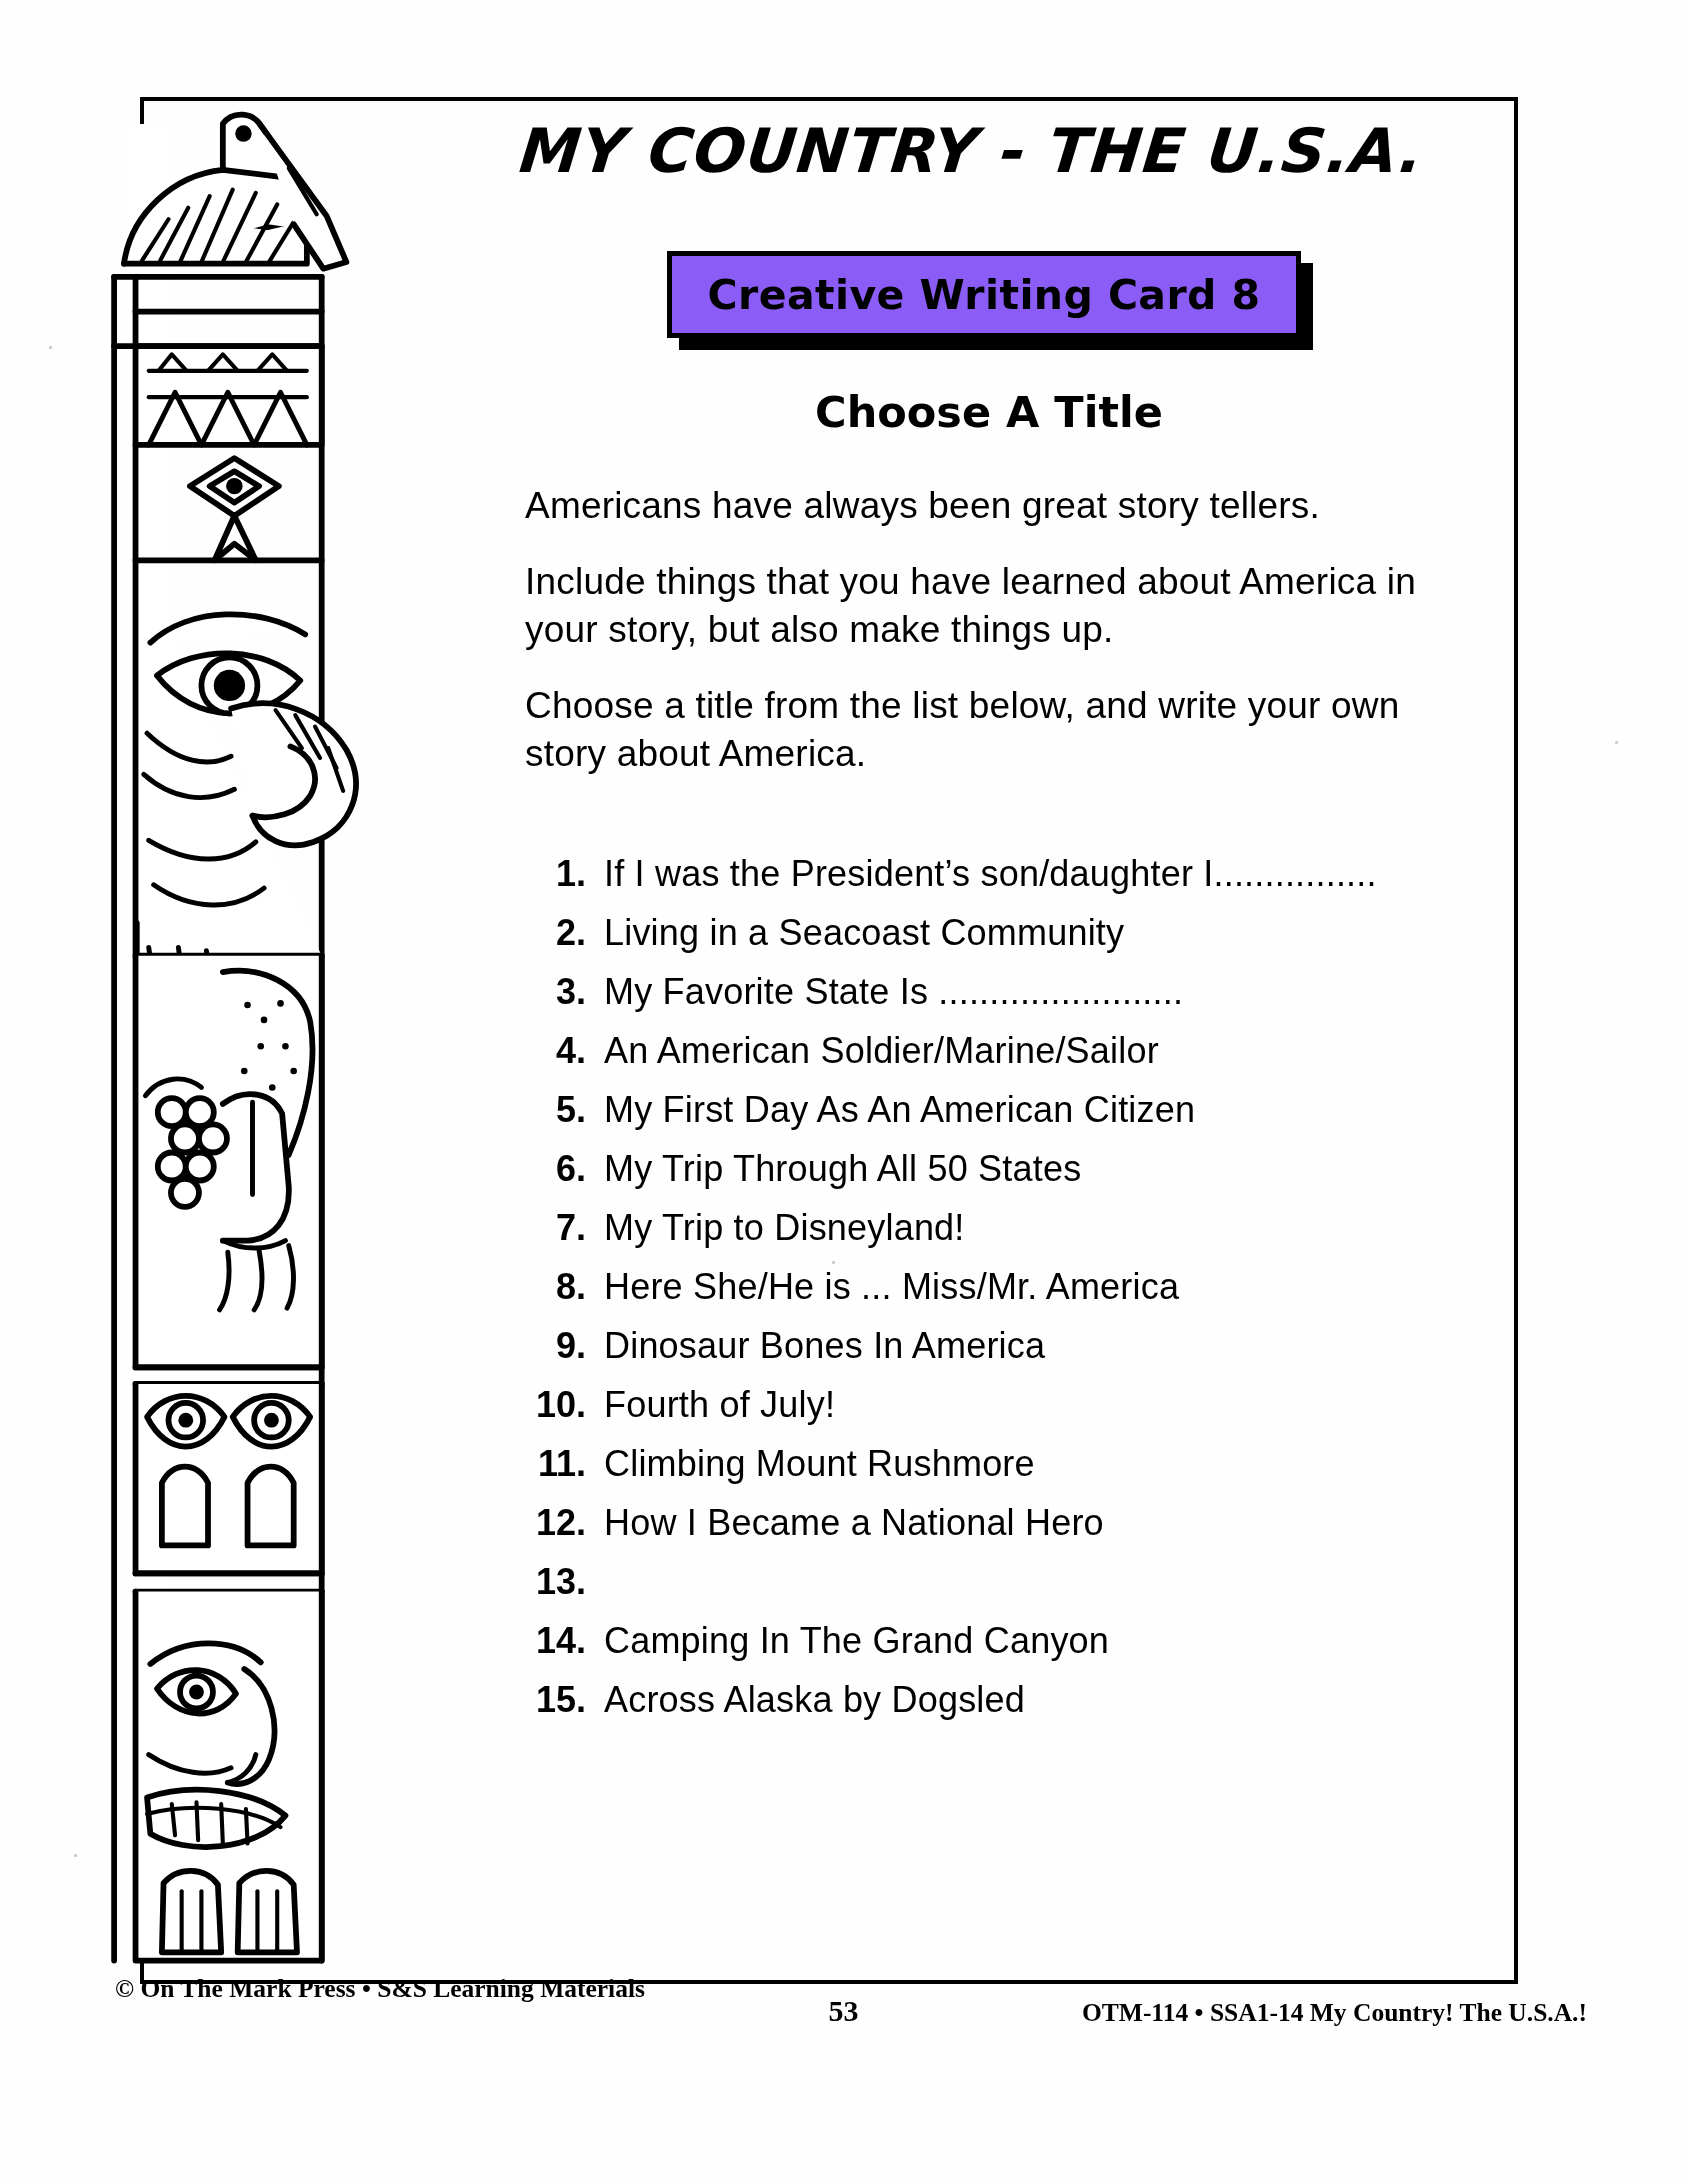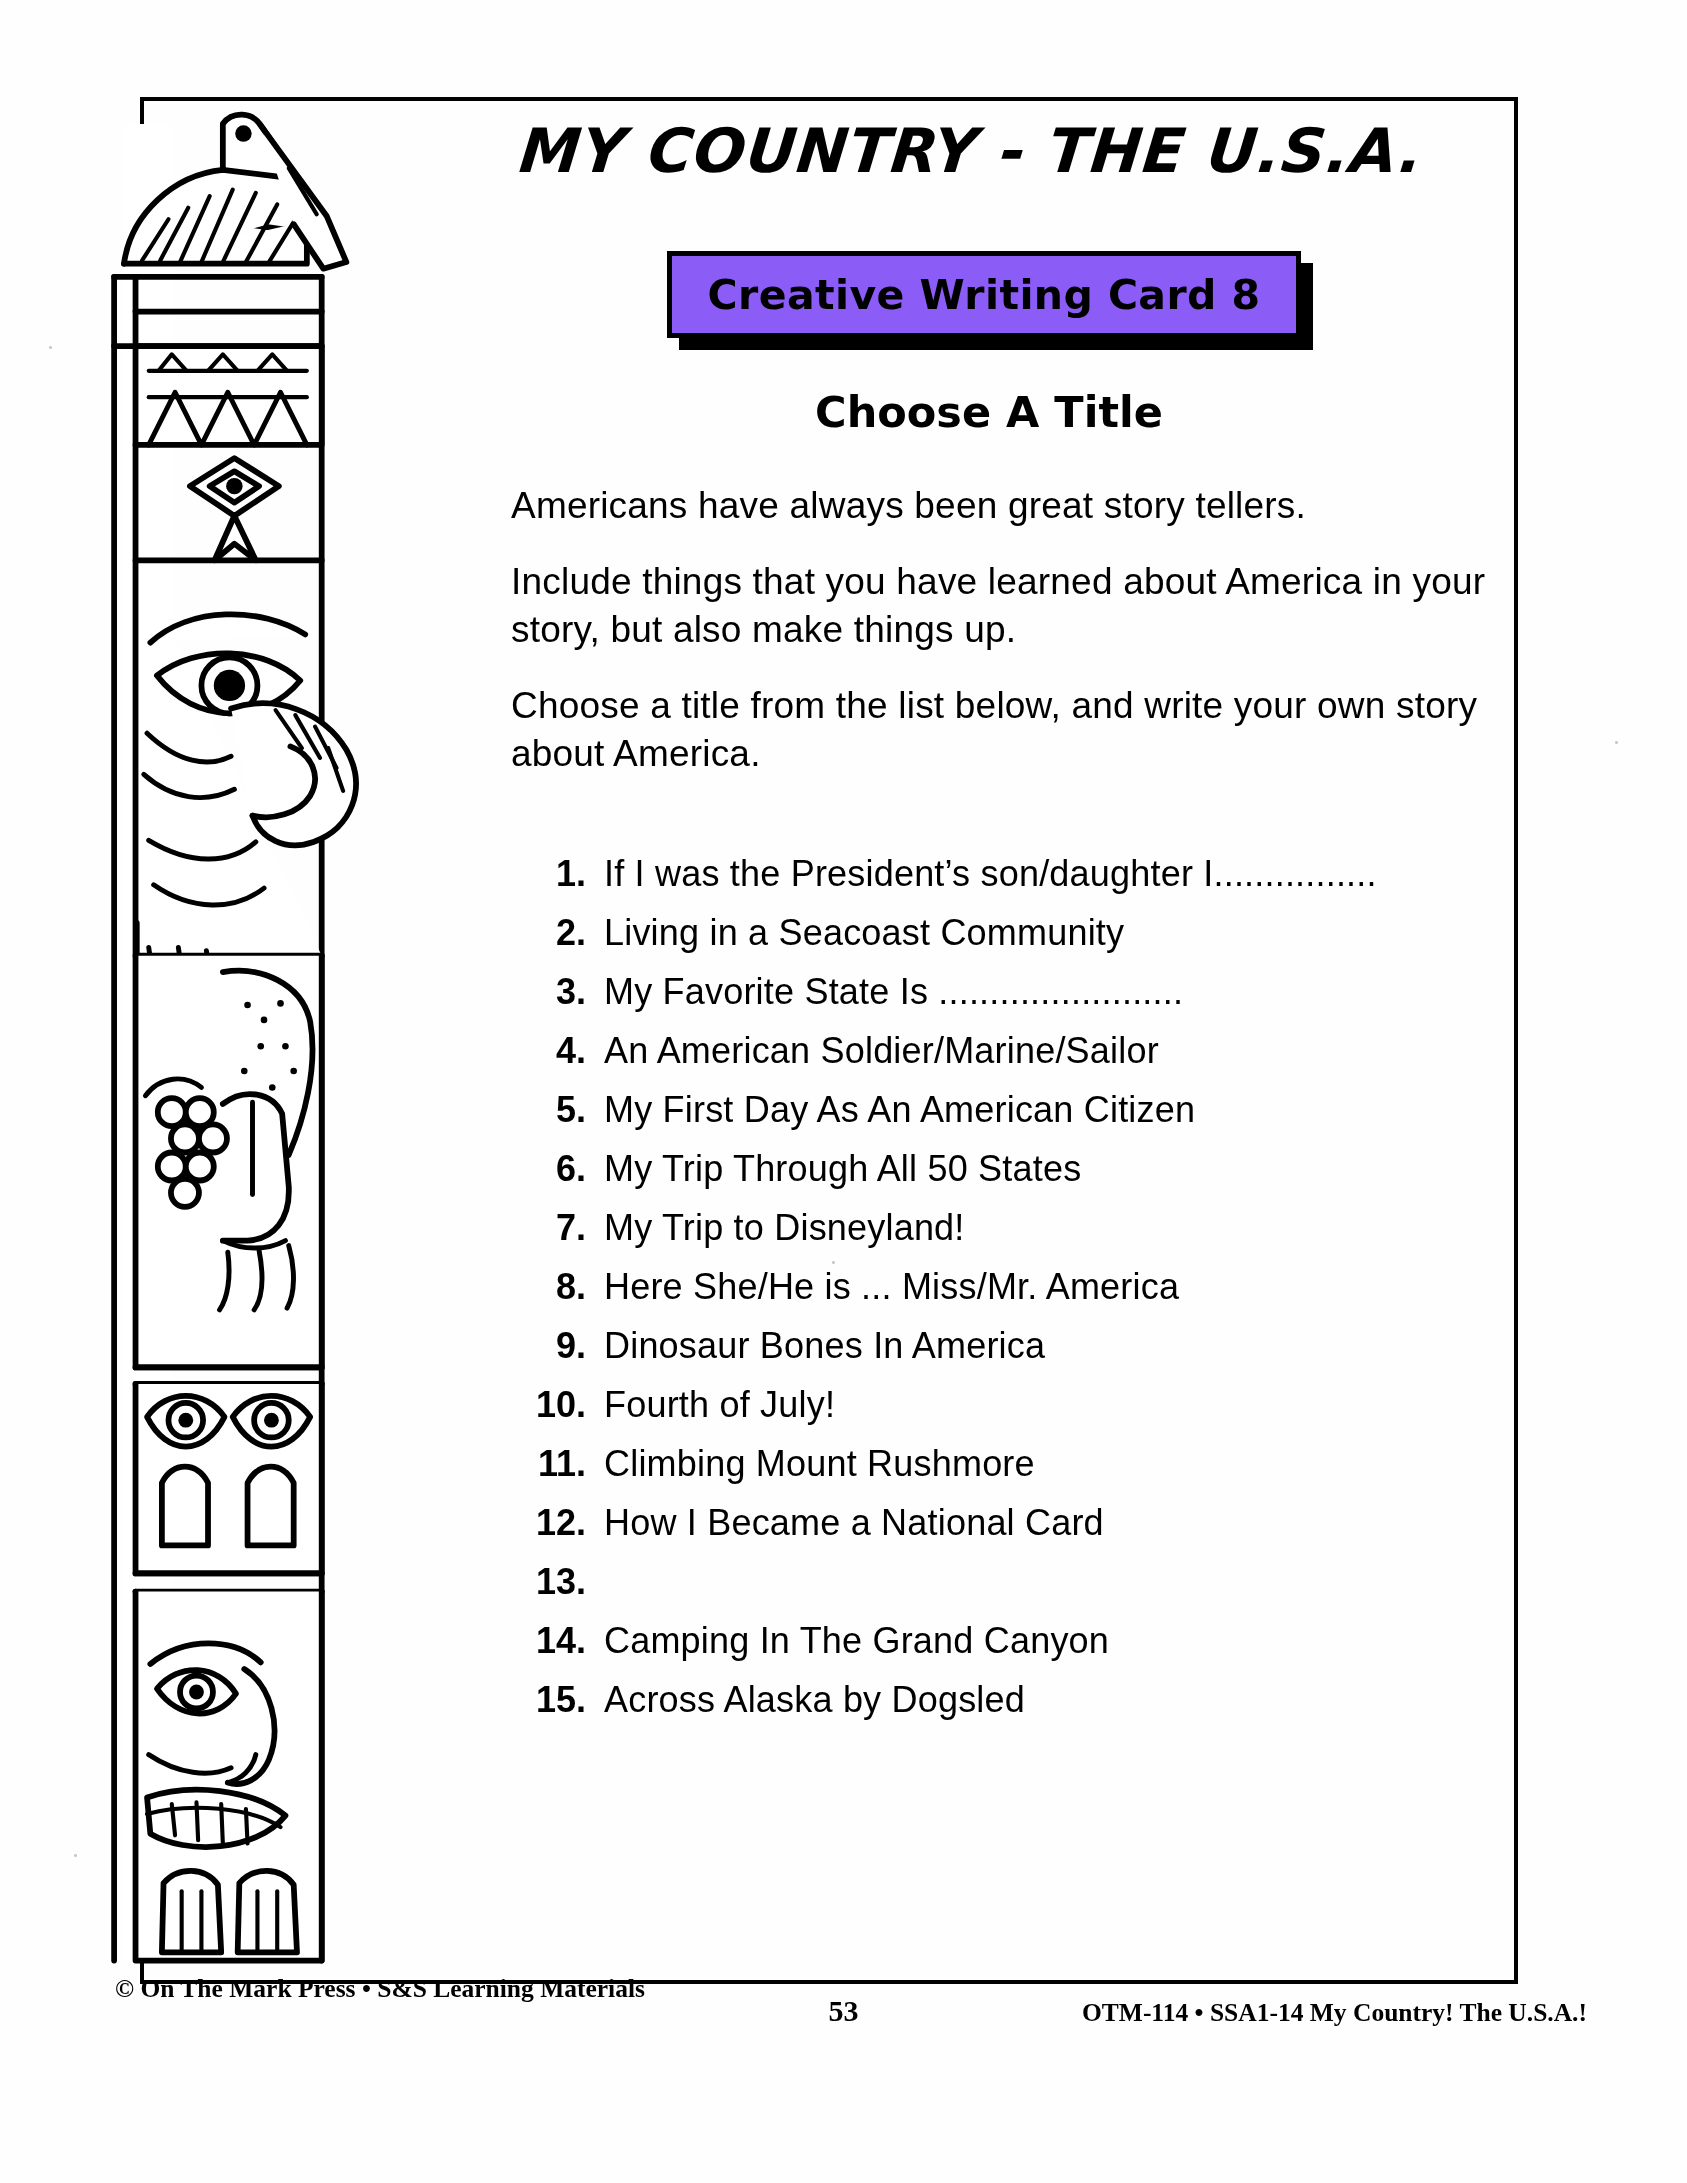--- a/index.html
+++ b/index.html
@@ -111,21 +111,21 @@
   }
 
   
   .intro {
     position: absolute;
     left: 511px;
     top: 482px;
     width: 980px;
   }
   .intro p {
-    margin: 0 0 28px 0;
+    margin: 0 0 28px 14px;
     font-size: 37px;
     line-height: 1.30;
     font-family: "Liberation Sans", sans-serif;
     letter-spacing: 0.2px;
   }
 
   
   .title-list {
     position: absolute;
     left: 507px;
@@ -262,21 +262,21 @@
     <div class="list-row">
       <div class="list-num">10.</div>
       <div class="list-text">Fourth of July!</div>
     </div>
     <div class="list-row">
       <div class="list-num">11.</div>
       <div class="list-text">Climbing Mount Rushmore</div>
     </div>
     <div class="list-row">
       <div class="list-num">12.</div>
-      <div class="list-text">How I Became a National Card</div>
+      <div class="list-text">How I Became a National Hero</div>
     </div>
     <div class="list-row">
       <div class="list-num">13.</div>
     </div>
     <div class="list-row">
       <div class="list-num">14.</div>
       <div class="list-text">Camping In The Grand Canyon</div>
     </div>
     <div class="list-row">
       <div class="list-num">15.</div>

